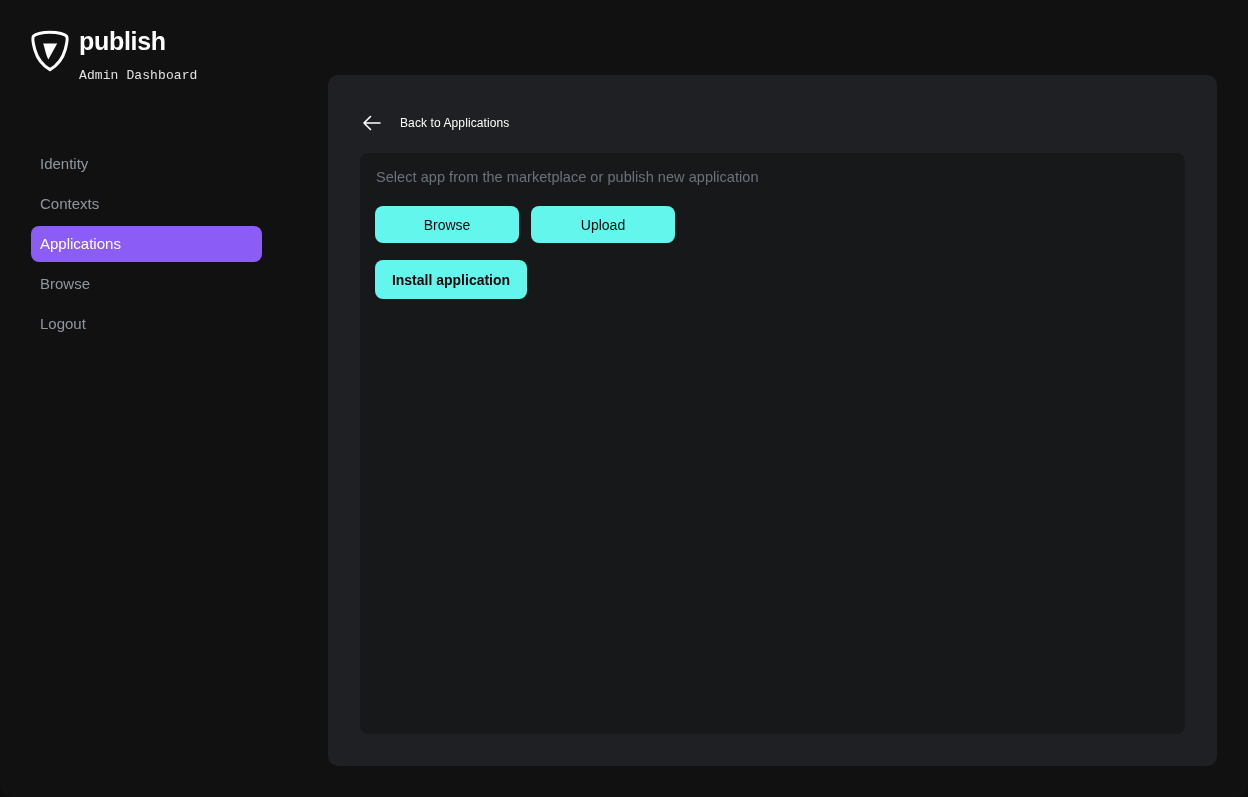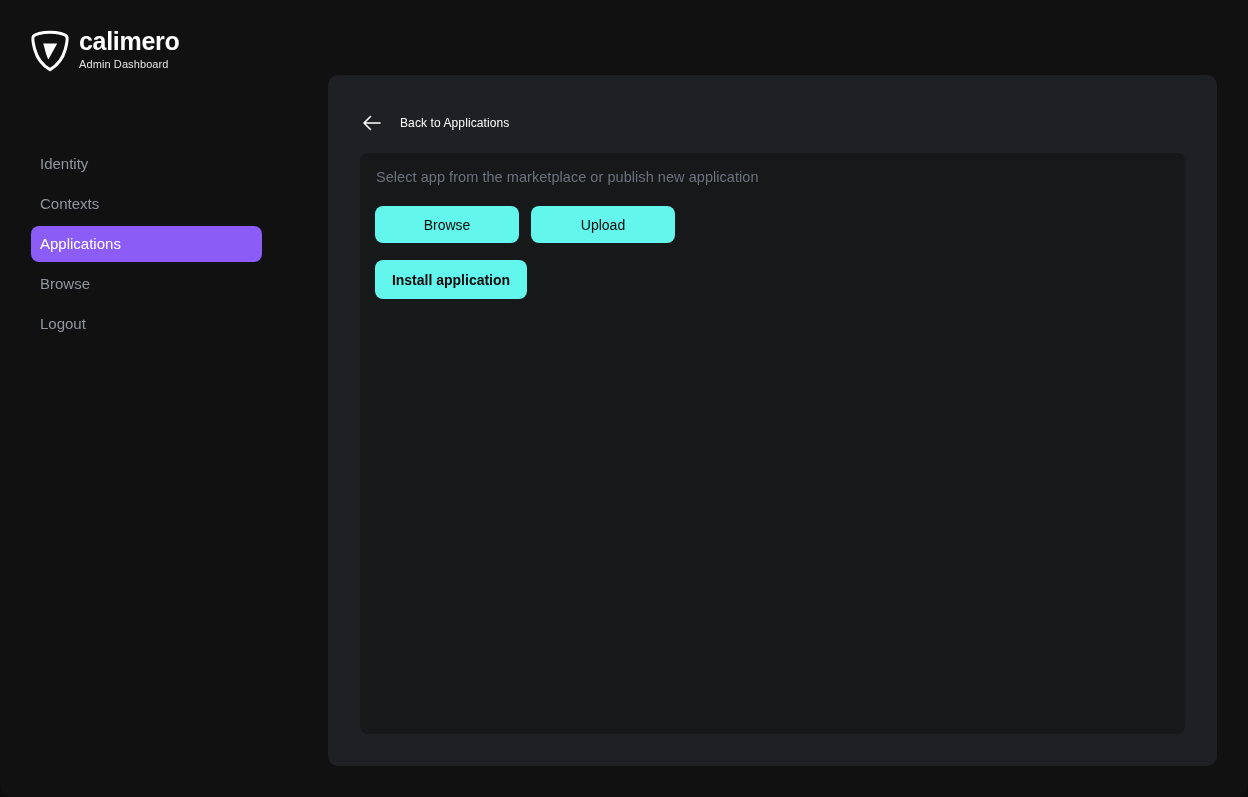--- a/index.html
+++ b/index.html
@@ -52,25 +52,26 @@
   .brand-text { display: flex; flex-direction: column; }
   .brand-name {
     color: #ffffff;
     font-size: 25px;
     font-weight: 700;
     letter-spacing: -0.3px;
     line-height: 26px;
   }
   .brand-sub {
     color: #e3e3e3;
-    font-size: 11px;
+    font-size: 13px;
     font-weight: 400;
     line-height: 14px;
-    margin-top: 3px;
+    margin-top: 15px;
     letter-spacing: 0.1px;
+    font-family: Liberation Mono, monospace;
   }
 
   #nav {
     position: absolute;
     left: 31px;
     top: 146px;
     width: 231px;
   }
   .nav-item {
     display: block;
@@ -186,21 +187,21 @@
 <div id="app-root">
 
   <aside id="sidebar">
 
     <div class="brand">
       <svg class="brand-mark" viewBox="0 0 38 42" aria-hidden="true">
         <path d="M19 2.2 C27.5 2.2 34.2 4.6 35.4 6.0 C36.6 7.4 36.0 13.0 34.2 19.6 C32.2 26.9 27.0 35.0 19 39.6 C11.0 35.0 5.8 26.9 3.8 19.6 C2.0 13.0 1.4 7.4 2.6 6.0 C3.8 4.6 10.5 2.2 19 2.2 Z" fill="none" stroke="#ffffff" stroke-width="3.1" stroke-linejoin="round"></path>
         <path d="M12.2 13.4 L26.2 13.4 L17.4 29.6 C16.6 28.0 15.6 26.0 15.0 23.6 C14.2 20.4 13.2 16.6 12.2 13.4 Z" fill="#ffffff"></path>
       </svg>
       <span class="brand-text">
-        <span class="brand-name">calimero</span>
+        <span class="brand-name">publish</span>
         <span class="brand-sub">Admin Dashboard</span>
       </span>
     </div>
 
     <nav id="nav">
       <div class="nav-item">Identity</div>
       <div class="nav-item">Contexts</div>
       <div class="nav-item active">Applications</div>
       <div class="nav-item">Browse</div>
       <div class="nav-item">Logout</div>

